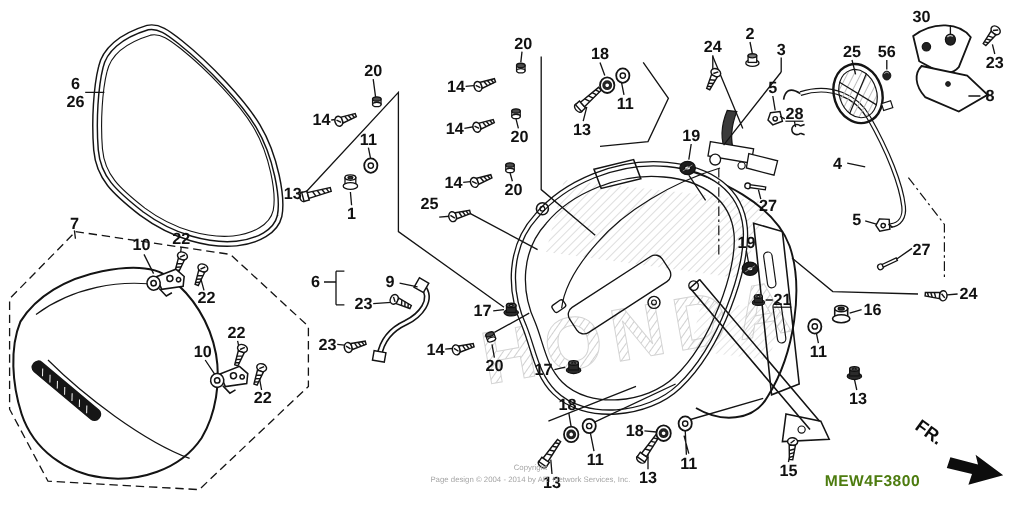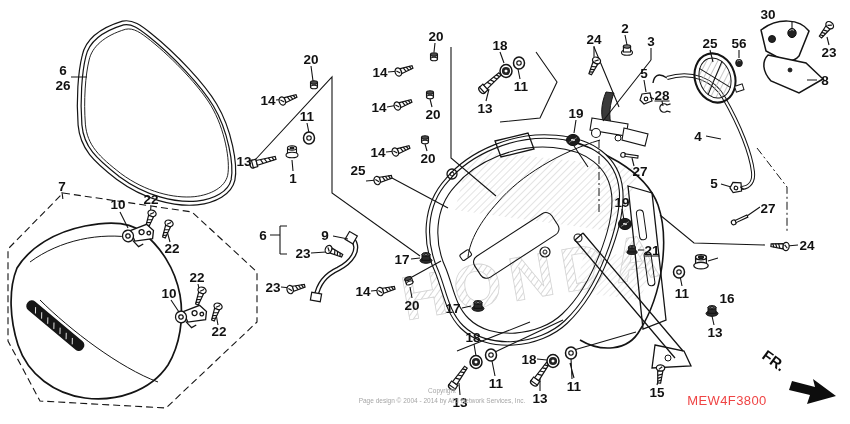--- a/index.html
+++ b/index.html
@@ -2,21 +2,21 @@
 <html><head>
 <meta charset="utf-8">
 <style>
   html,body{margin:0;padding:0}
   body{width:850px;height:424px;background:#fff;font-family:"Liberation Sans",sans-serif;position:relative;overflow:hidden}
   .stage{position:absolute;inset:0}
   svg.art{position:absolute;left:0;top:0}
   #callout-layer{position:absolute;inset:0;pointer-events:none}
   .callout{position:absolute;transform:translate(-50%,-50%);font-size:13.5px;font-weight:700;color:#111;white-space:nowrap}
   .copyright{position:absolute;left:442px;top:386px;transform:translateX(-50%);text-align:center;font-size:6.5px;color:#a6a6a6;line-height:1.5;white-space:nowrap}
-  .code{position:absolute;left:727px;top:393px;transform:translateX(-50%);font-size:13px;font-weight:400;color:#ef4444;letter-spacing:.4px}
+  .code{position:absolute;left:727px;top:393px;transform:translateX(-50%);font-size:13px;font-weight:700;color:#4d7c0f;letter-spacing:.4px}
   .fr{position:absolute;left:762px;top:352px;font-size:15px;font-weight:900;color:#0d0d0d;transform:rotate(36deg)}
 </style>
 </head>
 <body>
 
 <div class="stage">
 <svg class="art" width="850" height="424" viewBox="0 0 850 424">
   <defs>
     <pattern id="hatch" width="5" height="5" patternUnits="userSpaceOnUse" patternTransform="rotate(45)">
       <line x1="0" y1="0" x2="0" y2="5" stroke="#b9b9b9" stroke-width="1.6"></line>
@@ -312,21 +312,21 @@
       <div class="callout" style="left: 768px; top: 14px;">30</div>
       <div class="callout" style="left: 829px; top: 52px;">23</div>
       <div class="callout" style="left: 825px; top: 80px;">8</div>
       <div class="callout" style="left: 698px; top: 136px;">4</div>
       <div class="callout" style="left: 576px; top: 113px;">19</div>
       <div class="callout" style="left: 640px; top: 171px;">27</div>
       <div class="callout" style="left: 714px; top: 183px;">5</div>
       <div class="callout" style="left: 768px; top: 208px;">27</div>
       <div class="callout" style="left: 622px; top: 202px;">19</div>
       <div class="callout" style="left: 652px; top: 250px; text-decoration: underline;">21</div>
-      <div class="callout" style="left: 727px; top: 258px; margin-top: 40px;">16</div>
+      <div class="callout" style="left: 727px; top: 258px;">16</div>
       <div class="callout" style="left: 682px; top: 293px;">11</div>
       <div class="callout" style="left: 715px; top: 332px;">13</div>
       <div class="callout" style="left: 807px; top: 245px;">24</div>
       <div class="callout" style="left: 263px; top: 235px;">6</div>
       <div class="callout" style="left: 325px; top: 235px;">9</div>
       <div class="callout" style="left: 303px; top: 253px;">23</div>
       <div class="callout" style="left: 273px; top: 287px;">23</div>
       <div class="callout" style="left: 402px; top: 259px;">17</div>
       <div class="callout" style="left: 363px; top: 291px;">14</div>
       <div class="callout" style="left: 412px; top: 305px;">20</div>

